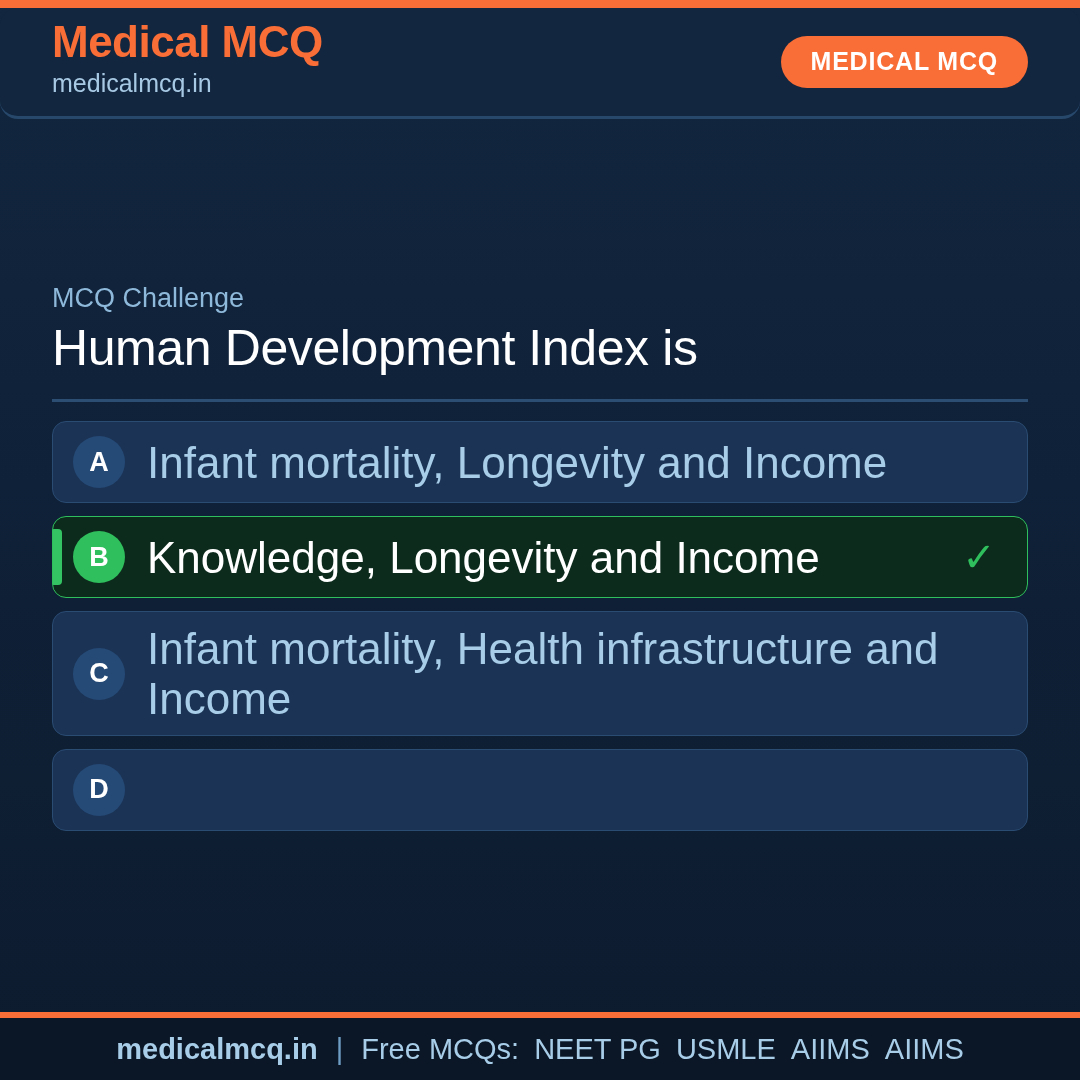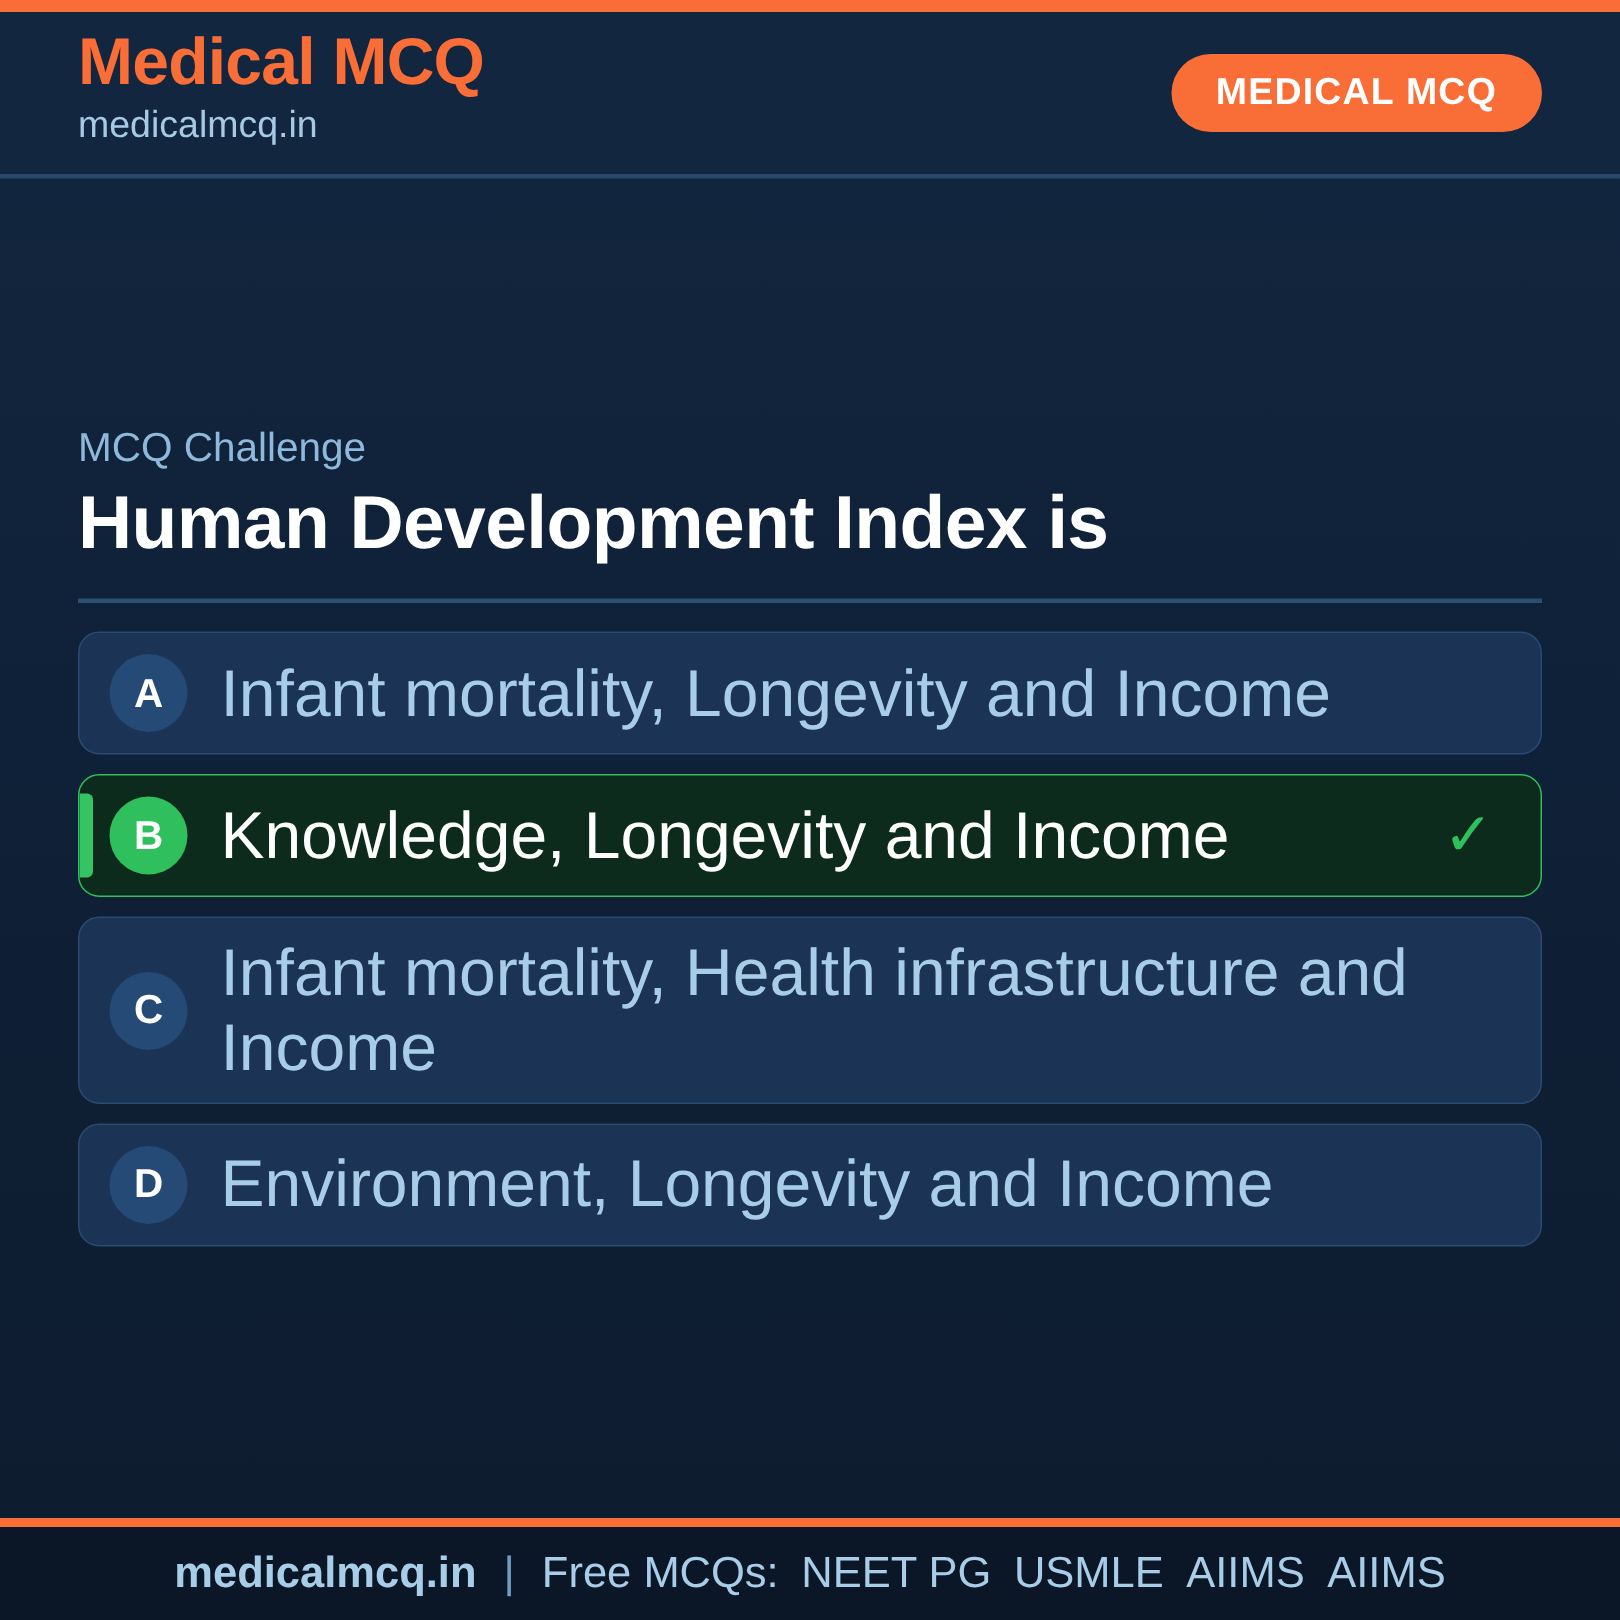--- a/index.html
+++ b/index.html
@@ -38,20 +38,21 @@
     flex: none;
     height: 111px;
     background: #12263f;
     border-bottom: 3px solid #27486b;
     box-sizing: border-box;
     display: flex;
     align-items: center;
     justify-content: space-between;
     padding: 0 52px 0 52px;
     position: relative;
+    border-radius: 18px;
   }
   .brand-block {
     display: flex;
     flex-direction: column;
     justify-content: center;
     margin-top: -4px;
   }
   .brand-title {
     font-size: 44px;
     font-weight: bold;
@@ -93,21 +94,21 @@
     margin-top: -18px;
   }
   .kicker {
     font-size: 27px;
     color: #8fb9da;
     line-height: 1.2;
     margin-bottom: 6px;
   }
   .question {
     font-size: 50px;
-    font-weight: bold;
+    font-weight: normal;
     color: #ffffff;
     line-height: 1.12;
     letter-spacing: -0.4px;
   }
   .divider {
     height: 3px;
     background: #2b4e72;
     margin: 23px 0 19px 0;
     width: 100%;
   }
@@ -253,21 +254,20 @@
       </div>
 
       <div class="option">
         <div class="badge">C</div>
         <div class="otext">Infant mortality, Health infrastructure and Income</div>
         <div class="mark"></div>
       </div>
 
       <div class="option">
         <div class="badge">D</div>
-        <div class="otext">Environment, Longevity and Income</div>
         <div class="mark"></div>
       </div>
 
     </div>
   </div>
 
   <div class="footer">
     <span class="footer-text bold">medicalmcq.in</span>
     <span class="footer-text footer-sep">|</span>
     <span class="footer-text">Free MCQs:</span>

